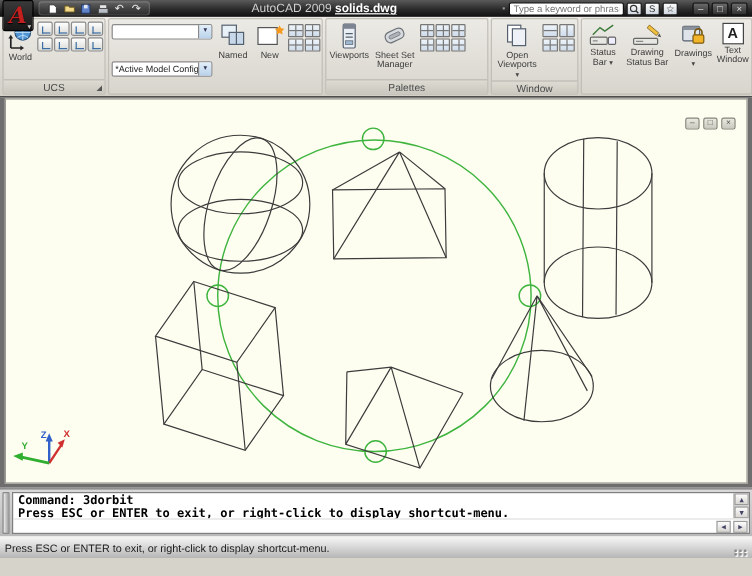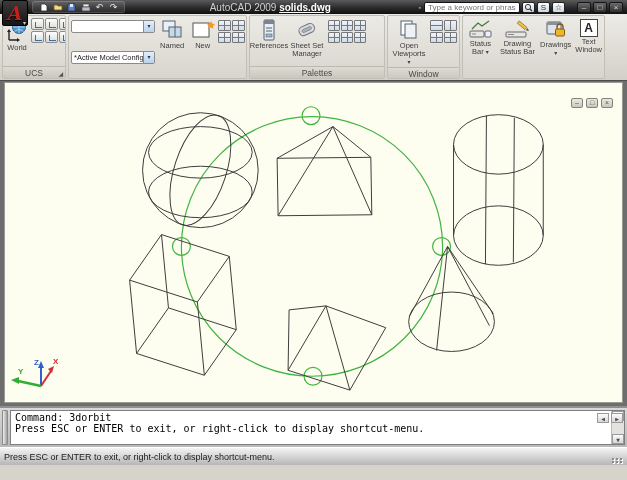--- a/index.html
+++ b/index.html
@@ -85,21 +85,21 @@
   .orbit{fill:none;stroke:var(--orbit,#3fb53f);stroke-width:1.2;}
   .dwgctl{position:absolute;top:15px;right:9px;display:flex;gap:3px;}
   .dwgctl .db{width:12px;height:10px;background:linear-gradient(#e9e9df,#c9c9bf);border:1px solid #83837b;
               border-radius:2px;color:#555;font-size:7px;line-height:8px;text-align:center;}
   .ucsicon{position:absolute;left:2px;bottom:6px;}
 
   
   .cmd{height:41px;background:linear-gradient(#d9d9d9,#b9b9b9);border-top:2px solid #8f8f8f;
        display:flex;padding:2px 2px 2px 2px;gap:2px;}
   .cmdgrip{width:6px;background:linear-gradient(to right,#efefef,#9f9f9f);border:1px solid #8a8a8a;border-radius:1px;}
-  .cmdbody{flex:1;display:flex;flex-direction:row;border:1px solid #7f7f7f;background:#fff;}
+  .cmdbody{flex:1;display:flex;flex-direction:column;border:1px solid #7f7f7f;background:#fff;font-weight:bold;}
   .cmdhist{flex:1;position:relative;font-family:"DejaVu Sans Mono",monospace;font-size:10px;
            line-height:11px;padding:1px 16px 0 4px;color:#000;white-space:nowrap;overflow:hidden;}
   .vscroll{position:absolute;right:0;top:0;bottom:0;width:13px;background:#e4e2de;border-left:1px solid #bbb;
            display:flex;flex-direction:column;justify-content:space-between;}
   .sarrow{height:10px;background:linear-gradient(#fcfcfc,#d8d6d2);border:1px solid #9a9a9a;
           font-size:6px;line-height:9px;text-align:center;color:#446;}
   .cmdinput{height:12px;border-top:1px solid #e0e0e0;position:relative;font-family:"DejaVu Sans Mono",monospace;font-size:10px;}
   .hscroll{position:absolute;right:1px;top:1px;display:flex;gap:2px;}
   .hscroll .sarrow{width:12px;height:10px;}
 
@@ -163,21 +163,21 @@
     <div class="winbtns">
       <div class="wb">–</div>
       <div class="wb">□</div>
       <div class="wb">×</div>
     </div>
   </div>
 
 
   <div class="ribbon">
 
-    <div class="panel" style="width:64px">
+    <div class="panel" style="width:86px">
       <div class="pbody">
         <div class="bigbtn" style="width:28px">
           <span class="iconbox">
             <svg width="22" height="24">
                 <circle cx="13" cy="8" r="6.5" fill="#4f94d4" stroke="#2a567e"></circle>
                 <path d="M13 1.5v13M6.5 8h13M8.5 3.5c3 2.5 6 2.5 9 0M8.5 12.5c3-2.5 6-2.5 9 0" stroke="#bfe0f7" stroke-width="0.8" fill="none"></path>
                 <path d="M3 21 L3 12 M3 21 L12 21" stroke="#222" stroke-width="1.4"></path>
                 <path d="M3 10l-2 3h4z" fill="#222"></path>
                 <path d="M14 21l-3-2v4z" fill="#222"></path>
               </svg>
@@ -246,21 +246,21 @@
         <div class="bigbtn" style="width:34px">
           <span class="iconbox">
             <svg width="16" height="22">
                 <rect x="3" y="1" width="10" height="20" rx="1" fill="#e9eef4" stroke="#55606e"></rect>
                 <rect x="3" y="1" width="10" height="4" fill="#7d8491"></rect>
                 <line x1="5" y1="9" x2="11" y2="9" stroke="#55606e"></line>
                 <line x1="5" y1="12" x2="11" y2="12" stroke="#55606e"></line>
                 <rect x="5" y="15" width="6" height="3" fill="#9fb8d2" stroke="#55606e" stroke-width="0.6"></rect>
               </svg>
           </span>
-          <span class="lbl">References</span>
+          <span class="lbl">Viewports</span>
         </div>
         <div class="bigbtn" style="width:38px">
           <span class="iconbox">
             <svg width="24" height="22">
                 <g transform="rotate(-25 12 11)">
                   <rect x="4" y="6" width="16" height="9" rx="4" fill="#d7dade" stroke="#6e7479"></rect>
                   <rect x="7" y="9" width="10" height="3" rx="1.5" fill="#aeb3b9" stroke="#6e7479" stroke-width="0.6"></rect>
                 </g>
               </svg>
           </span>

